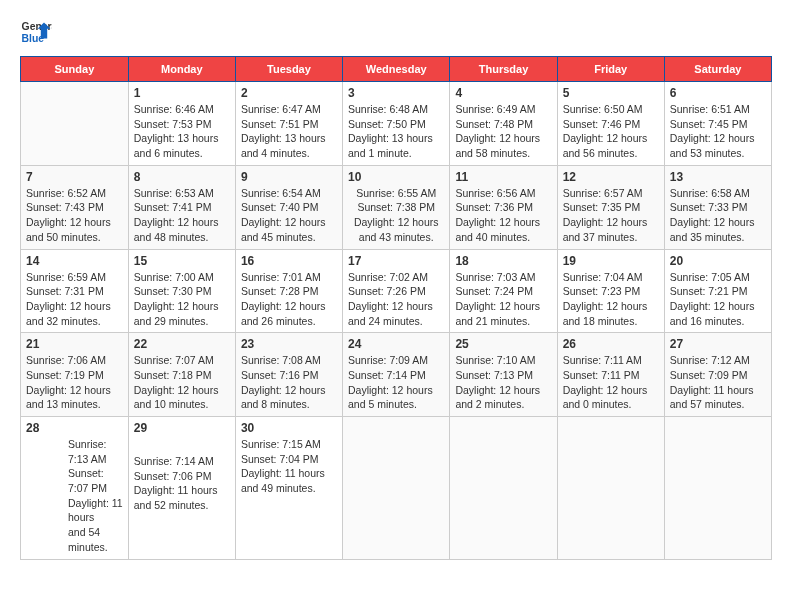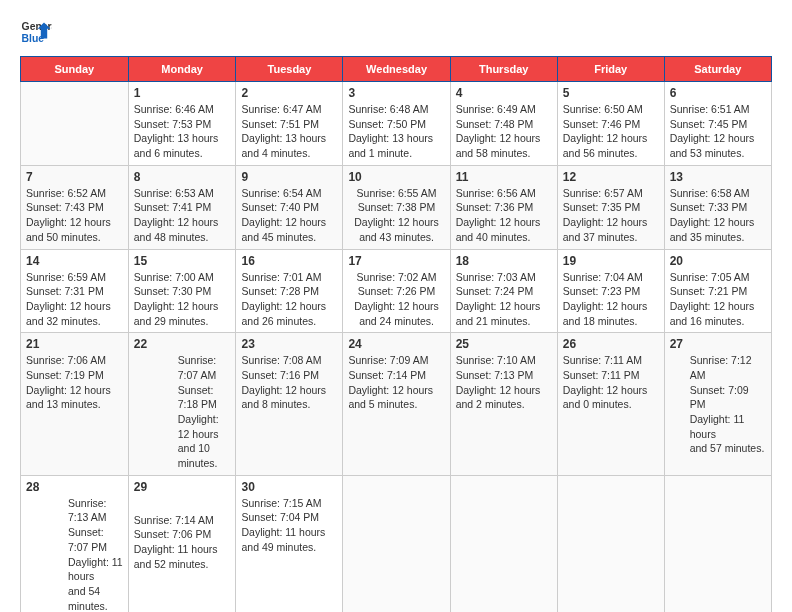--- a/index.html
+++ b/index.html
@@ -225,21 +225,21 @@
         </td>
         <td>
           <span class="day-num">16</span>
           <div class="day-info" style="white-space: pre-line;">Sunrise: 7:01 AM
 Sunset: 7:28 PM
 Daylight: 12 hours
 and 26 minutes.</div>
         </td>
         <td>
           <span class="day-num">17</span>
-          <div class="day-info" style="white-space: pre-line; text-align: center;">Sunrise: 7:02 AM
+          <div class="day-info" style="white-space: pre-line;">Sunrise: 7:02 AM
 Sunset: 7:26 PM
 Daylight: 12 hours
 and 24 minutes.</div>
         </td>
         <td>
           <span class="day-num">18</span>
           <div class="day-info" style="white-space: pre-line;">Sunrise: 7:03 AM
 Sunset: 7:24 PM
 Daylight: 12 hours
 and 21 minutes.</div>
@@ -262,21 +262,21 @@
       <tr>
         <td>
           <span class="day-num">21</span>
           <div class="day-info" style="white-space: pre-line;">Sunrise: 7:06 AM
 Sunset: 7:19 PM
 Daylight: 12 hours
 and 13 minutes.</div>
         </td>
         <td>
           <span class="day-num">22</span>
-          <div class="day-info" style="white-space: pre-line; margin-left: 44px;">Sunrise: 7:07 AM
+          <div class="day-info" style="white-space: pre-line;">Sunrise: 7:07 AM
 Sunset: 7:18 PM
 Daylight: 12 hours
 and 10 minutes.</div>
         </td>
         <td>
           <span class="day-num">23</span>
           <div class="day-info" style="white-space: pre-line;">Sunrise: 7:08 AM
 Sunset: 7:16 PM
 Daylight: 12 hours
 and 8 minutes.</div>
@@ -297,21 +297,21 @@
         </td>
         <td>
           <span class="day-num">26</span>
           <div class="day-info" style="white-space: pre-line;">Sunrise: 7:11 AM
 Sunset: 7:11 PM
 Daylight: 12 hours
 and 0 minutes.</div>
         </td>
         <td>
           <span class="day-num">27</span>
-          <div class="day-info" style="white-space: pre-line; margin-left: 20px;">Sunrise: 7:12 AM
+          <div class="day-info" style="white-space: pre-line;">Sunrise: 7:12 AM
 Sunset: 7:09 PM
 Daylight: 11 hours
 and 57 minutes.</div>
         </td>
       </tr>
       <tr>
         <td>
           <span class="day-num">28</span>
           <div class="day-info" style="white-space: pre-line; margin-left: 42px;">Sunrise: 7:13 AM
 Sunset: 7:07 PM

